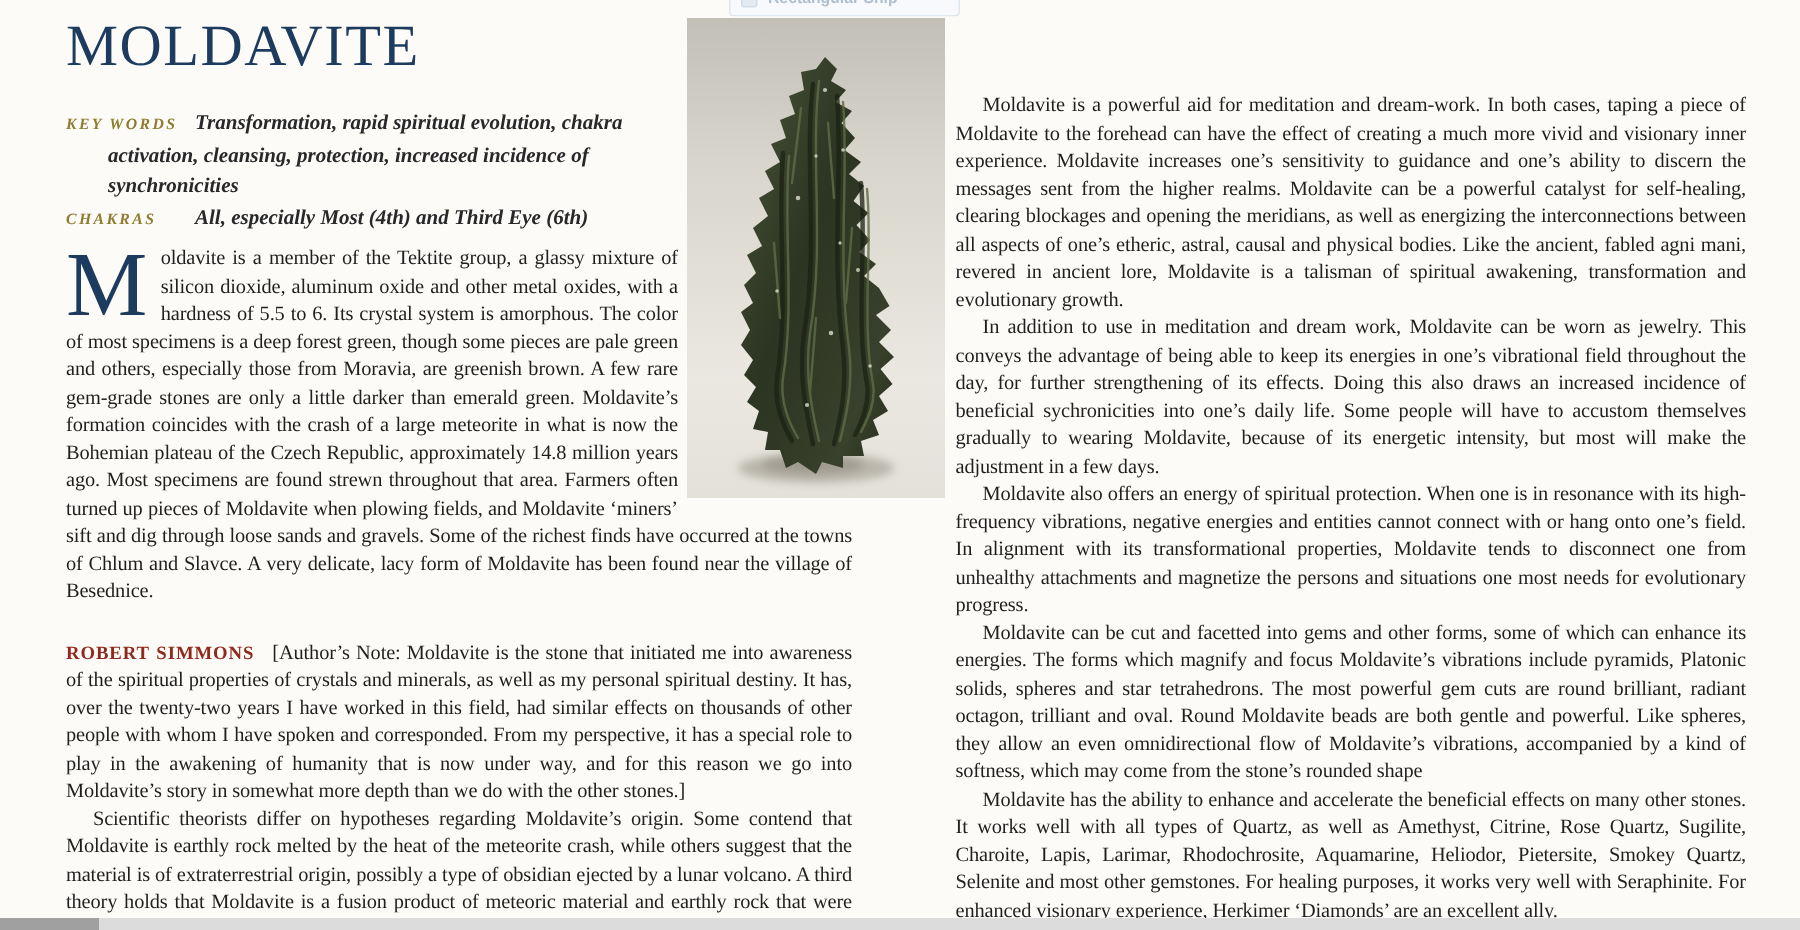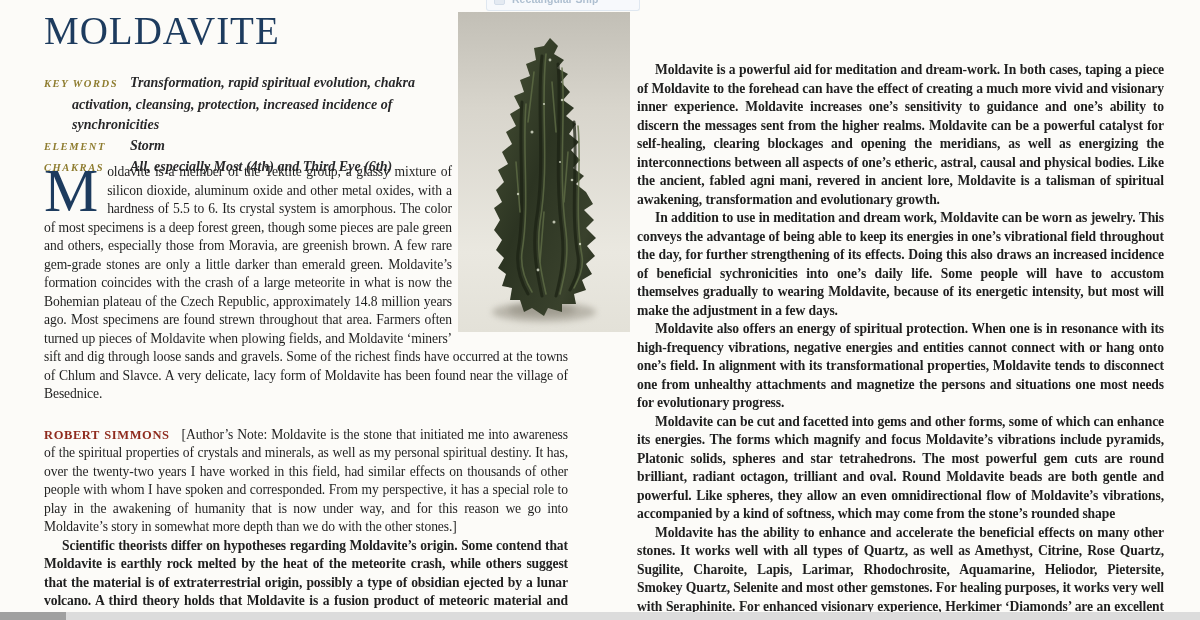--- a/index.html
+++ b/index.html
@@ -38,21 +38,21 @@
   .col p { text-align:justify; font-size:13.6px; line-height:18.5px; color:#1f1f1f; letter-spacing:-0.1px; }
   .left-col  { position:absolute; left:44px;  top:163px; width:524px; }
   .right-col { position:absolute; left:637px; top:61px;  width:527px; }
   .img-spacer { float:right; width:116px; height:172px; }
   .dropcap {
     float:left; font-size:61px; line-height:50px; padding:3px 9px 0 0;
     color:#1d3b5e;
   }
   .author-para { margin-top:22px !important; }
   .author-label { color:#8f2b1e; font-weight:bold; font-size:12.5px; letter-spacing:0.6px; padding-right:12px;margin-top:36px; }
-  .indent { text-indent:18px;font-weight:bold; }
+  .indent { text-indent:18px; }
 
   
   .photo { position:absolute; left:458px; top:12px; width:172px; height:320px; overflow:hidden; }
   .photo svg { display:block; }
 
   
   .scroll-track { position:absolute; left:0; bottom:0; width:1200px; height:8px; background:#dcdcdc; }
   .scroll-thumb { position:absolute; left:0; bottom:0; width:66px; height:8px; background:#a0a0a0; }
 </style>
 </head>
@@ -65,23 +65,20 @@
       <span class="snip-icon"></span>
       <span class="snip-label">Rectangular Snip</span>
     </div>
   </div>
 
   <h1 class="page-title">MOLDAVITE</h1>
 
   <div class="props">
     <div class="kv">
       <span class="kv-label">KEY WORDS</span><span>Transformation, rapid spiritual evolution, chakra activation, cleansing, protection, increased incidence of synchronicities</span>
-    </div>
-    <div class="kv">
-      <span class="kv-label">ELEMENT</span><span>Storm</span>
     </div>
     <div class="kv">
       <span class="kv-label">CHAKRAS</span><span>All, especially Most (4th) and Third Eye (6th)</span>
     </div>
   </div>
 
   <div class="photo">
     <svg width="172" height="320" viewBox="0 0 172 320" xmlns="http://www.w3.org/2000/svg">
       <defs>
         <linearGradient id="bg" x1="0" y1="0" x2="0" y2="1">

